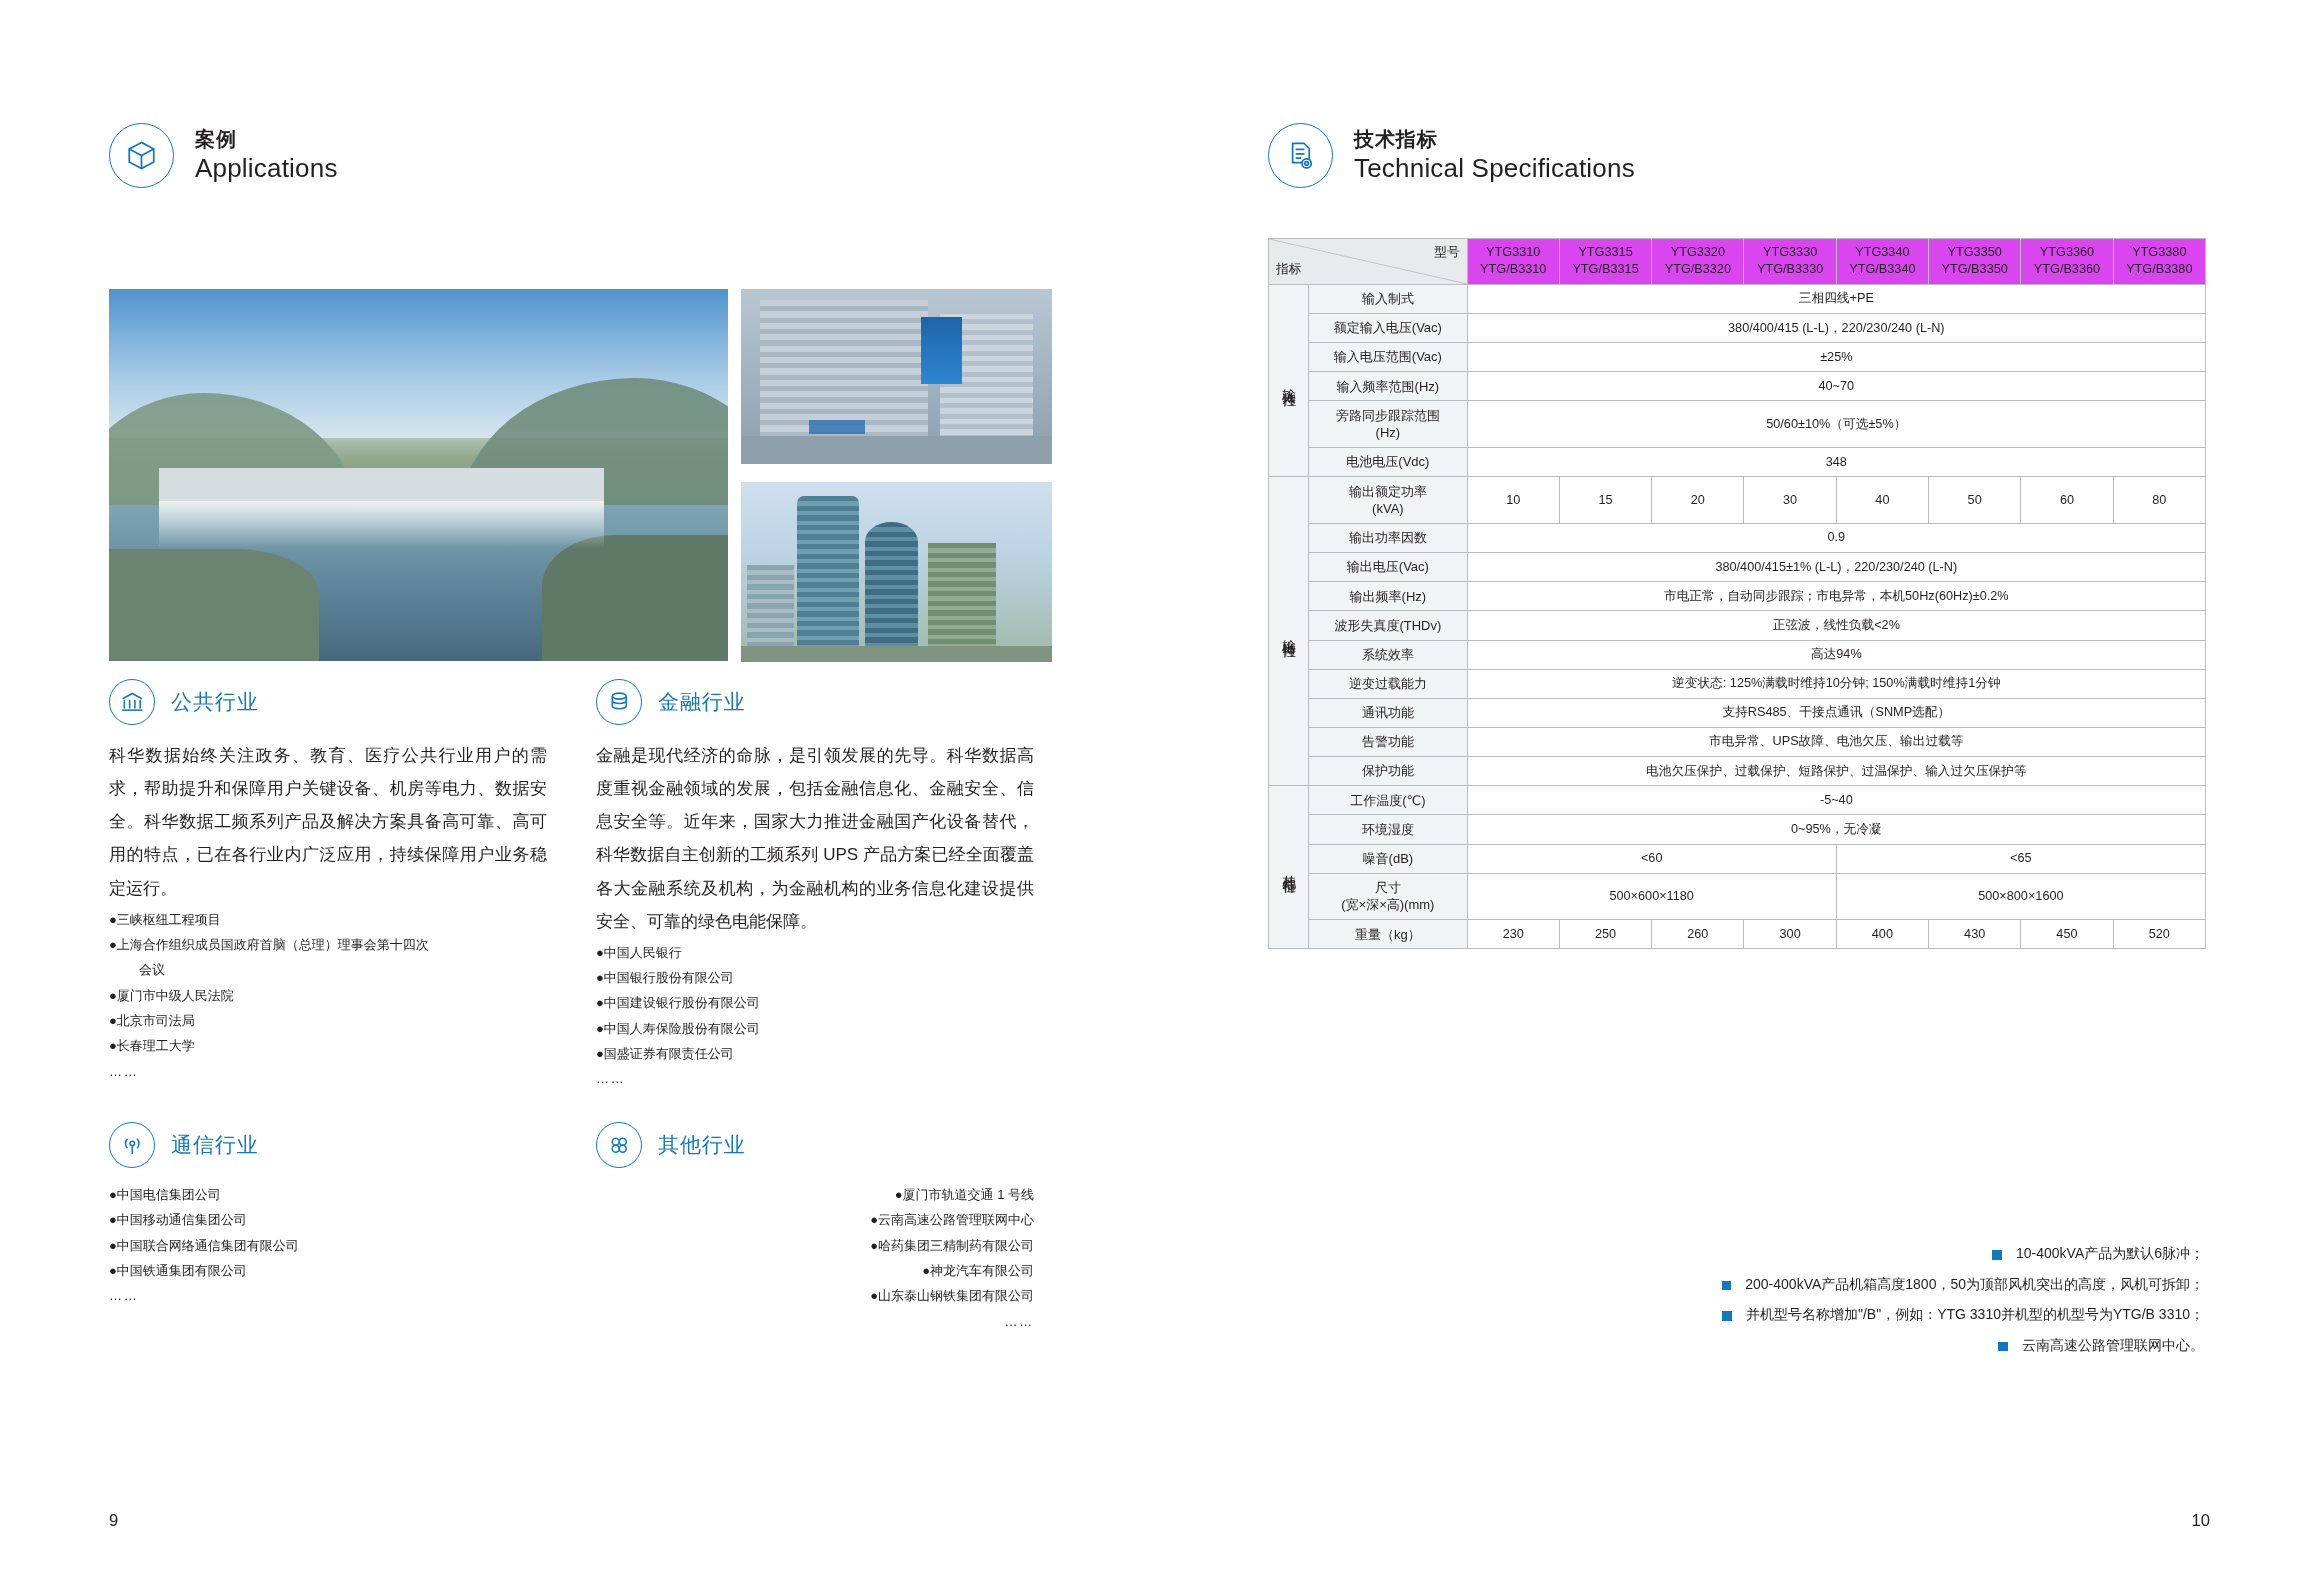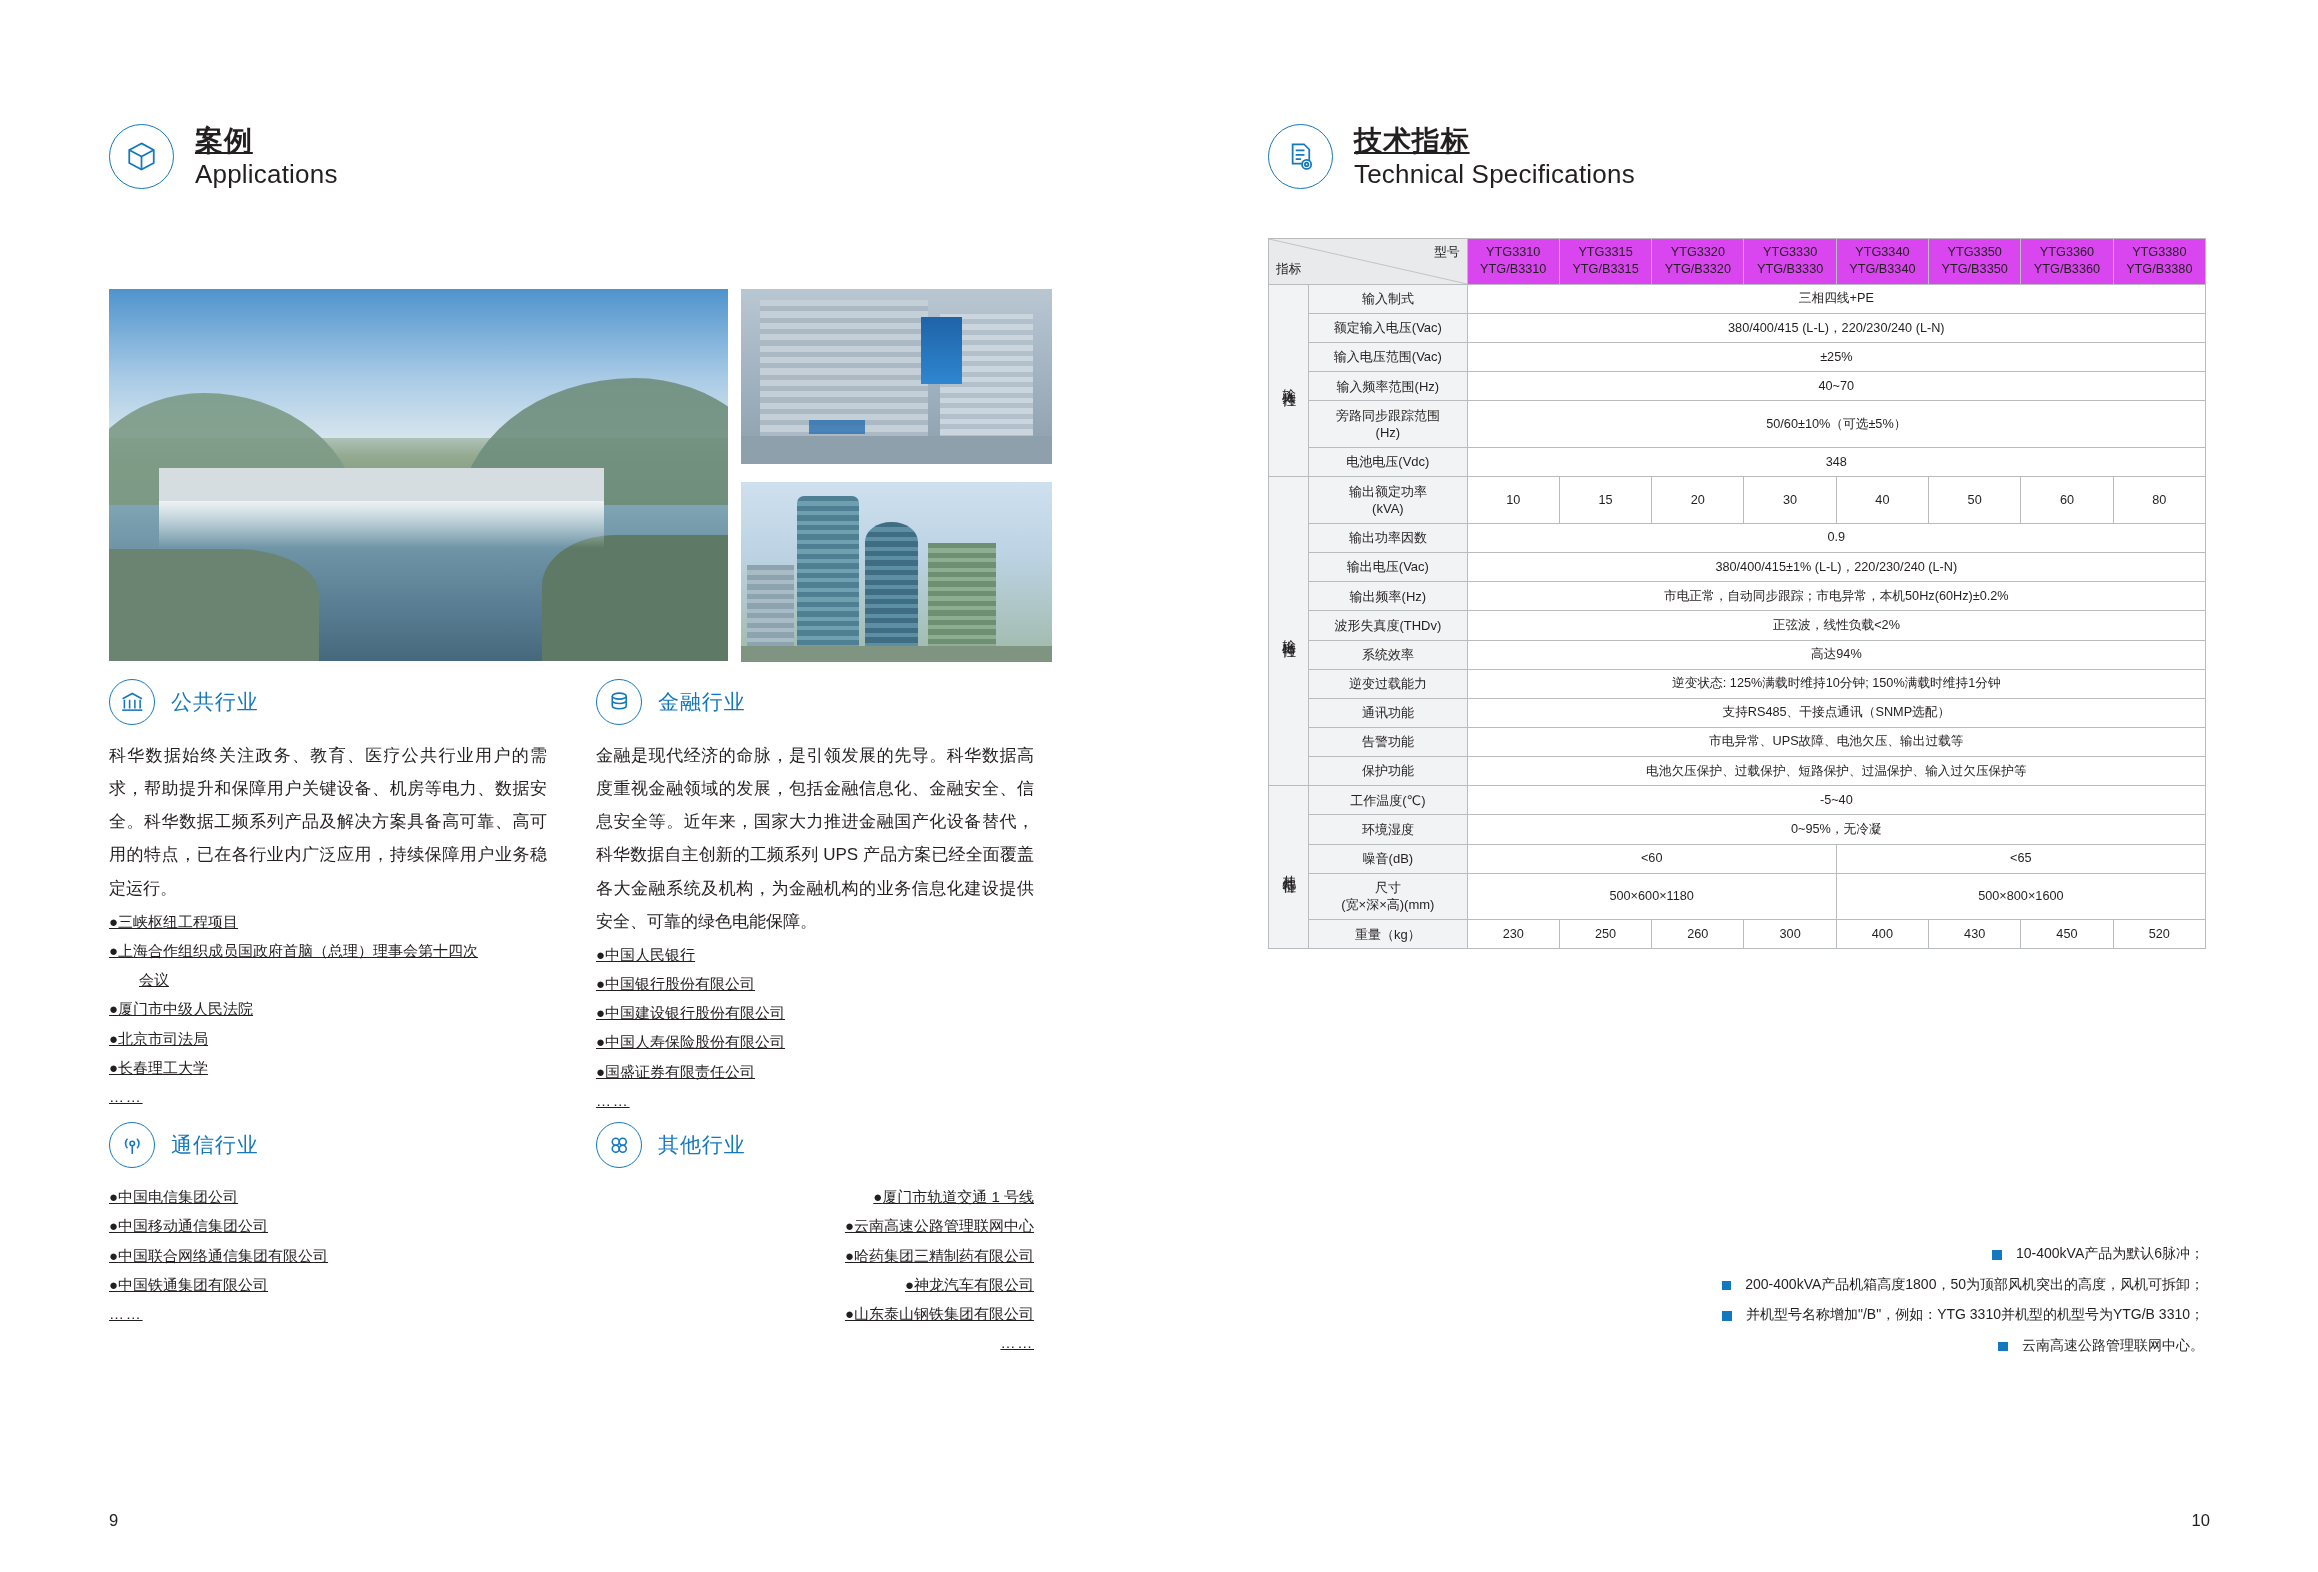--- a/index.html
+++ b/index.html
@@ -17,21 +17,21 @@
   .spread-right { position:absolute; left:1159px; top:0; width:1159px; height:1110px; }
 
   
   .sec-head { position:absolute; display:flex; align-items:center; gap:21px; }
   .sec-ico {
     width:65px; height:65px; border-radius:50%;
     border:1.8px solid #1478be; display:flex; align-items:center; justify-content:center;
     flex:0 0 auto;
   }
   .sec-ico svg { display:block; }
-  .sec-txt-cn { font-size:28px; font-weight:bold; color:#231f20; line-height:1.25; letter-spacing:0.9px;text-decoration:underline;}
+  .sec-txt-cn { font-size:20px; font-weight:bold; color:#231f20; line-height:1.25; letter-spacing:0.9px;}
   .sec-txt-en { font-size:26px; color:#231f20; line-height:1.25; font-weight:300; letter-spacing:0.2px;}
 
   
   .img-main {
     position:absolute; left:109px; top:289px; width:619px; height:372px;
     background:linear-gradient(to bottom,#5e9fd4 0%, #9fc6e4 22%, #cfe0ea 34%, #94a98f 45%, #6d8f72 60%, #7b9079 75%, #5d7b63 100%);
     overflow:hidden;
   }
   .img-main .sky { position:absolute; left:0; top:0; width:100%; height:40%;
     background:linear-gradient(to bottom,#4f93cd,#a9cbe6 60%,#d6e5ee 100%); }
@@ -80,21 +80,21 @@
   .img-bottomright .ground{position:absolute;left:0;bottom:0;width:100%;height:9%;background:#7f9582;}
 
   
   .sub { position:absolute; width:438px; }
   .sub-head { display:flex; align-items:center; gap:16px; margin-bottom:14px; }
   .sub-ico { width:46px; height:46px; border-radius:50%; border:1.8px solid #1478be;
     display:flex; align-items:center; justify-content:center; flex:0 0 auto; }
   .sub-title { font-size:21px; font-weight:normal; color:#1478be; letter-spacing:0.9px; }
   .sub-body { font-size:17px; line-height:1.95; color:#231f20; text-align:justify; }
   .bullets { margin-top:1.8px; }
-  .bullets div { font-size:15px; line-height:1.95; color:#231f20;text-decoration:underline; }
+  .bullets div { font-size:13px; line-height:1.95; color:#231f20; }
   .dots { font-size:17px; letter-spacing:1.8px; }
   .indent2 { padding-left:30px; }
 
   
   .pgnum { position:absolute; bottom:42px; font-size:16.6px; color:#231f20; }
   .pgnum.l { left:109px; }
   .pgnum.r { right:109px; }
 
   
   .tbl-wrap { position:absolute; left:1268px; top:238px; width:938px; }

